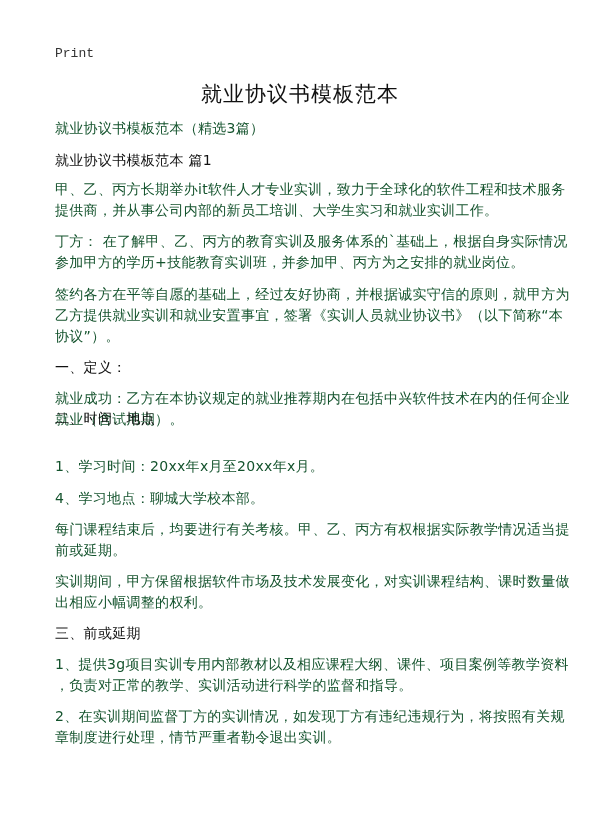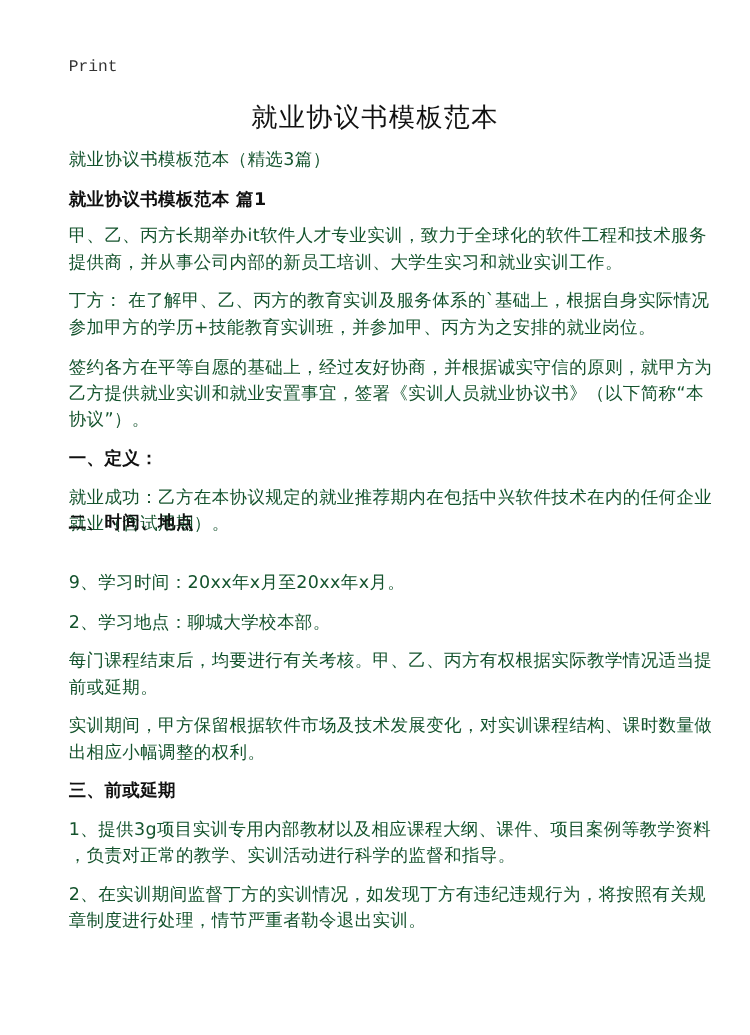--- a/index.html
+++ b/index.html
@@ -1,21 +1,21 @@
 <!DOCTYPE html>
 <html><head>
 <meta charset="utf-8">
 <style>
   html, body { margin:0; padding:0; background:#ffffff; }
   body { width:600px; height:828px; position:relative; overflow:hidden;
          font-family:"DejaVu Sans", "Liberation Sans", sans-serif; color:#222; }
   .print { position:absolute; left:55px; top:46px; font-family:Liberation Mono, monospace; font-size:13px; color:#333; }
   .title { position:absolute; left:0; width:600px; top:80px; text-align:center; font-size:21px; color:#111; letter-spacing:1px; }
   .line { position:absolute; left:55px; font-size:14px; line-height:21px; white-space:nowrap; color:#14532d; letter-spacing:0.3px; }
-  .bold { font-weight:bold; color:#111; }
+  .bold { font-weight:normal; color:#111; }
 </style>
 </head>
 <body>
 
 <div class="print">Print</div>
 <div class="title">就业协议书模板范本</div>
 
 <div class="line" style="top:118px">就业协议书模板范本（精选3篇）</div>
 <div class="line bold" style="top:150px">就业协议书模板范本 篇1</div>
 
@@ -37,22 +37,22 @@
 
 <div class="line bold" style="top:357px">一、定义：</div>
 
 <div>
   <div class="line" style="top:388px">就业成功：乙方在本协议规定的就业推荐期内在包括中兴软件技术在内的任何企业</div>
   <div class="line" style="top:409px">就业（含试用期）。</div>
 </div>
 
 <div class="line bold" style="top:408px">二、时间、地点</div>
 
-<div class="line" style="top:456px">9、学习时间：20xx年x月至20xx年x月。</div>
-<div class="line" style="top:488px">2、学习地点：聊城大学校本部。</div>
+<div class="line" style="top:456px">1、学习时间：20xx年x月至20xx年x月。</div>
+<div class="line" style="top:488px">4、学习地点：聊城大学校本部。</div>
 
 <div>
   <div class="line" style="top:519px">每门课程结束后，均要进行有关考核。甲、乙、丙方有权根据实际教学情况适当提</div>
   <div class="line" style="top:540px">前或延期。</div>
 </div>
 
 <div>
   <div class="line" style="top:571px">实训期间，甲方保留根据软件市场及技术发展变化，对实训课程结构、课时数量做</div>
   <div class="line" style="top:592px">出相应小幅调整的权利。</div>
 </div>

